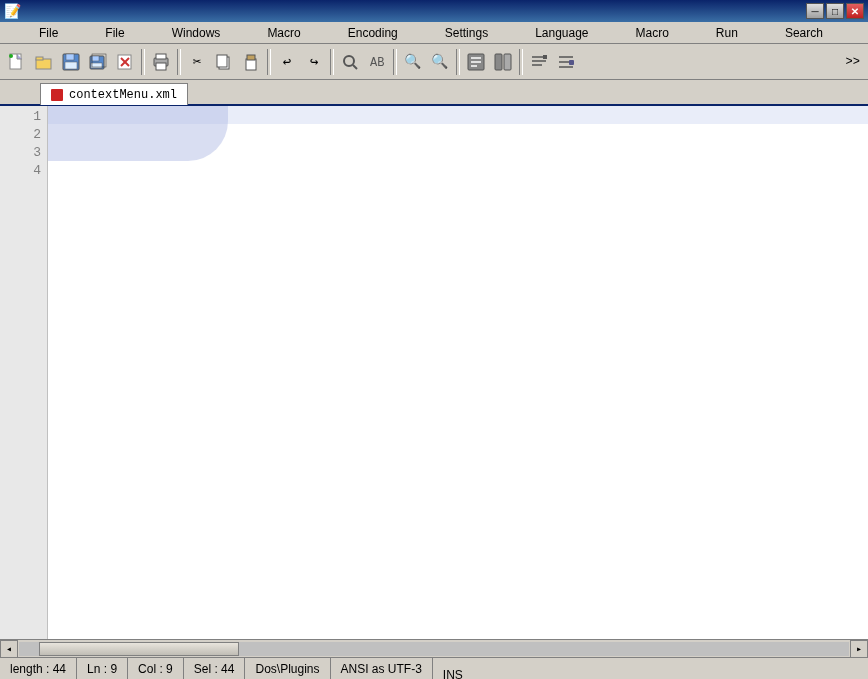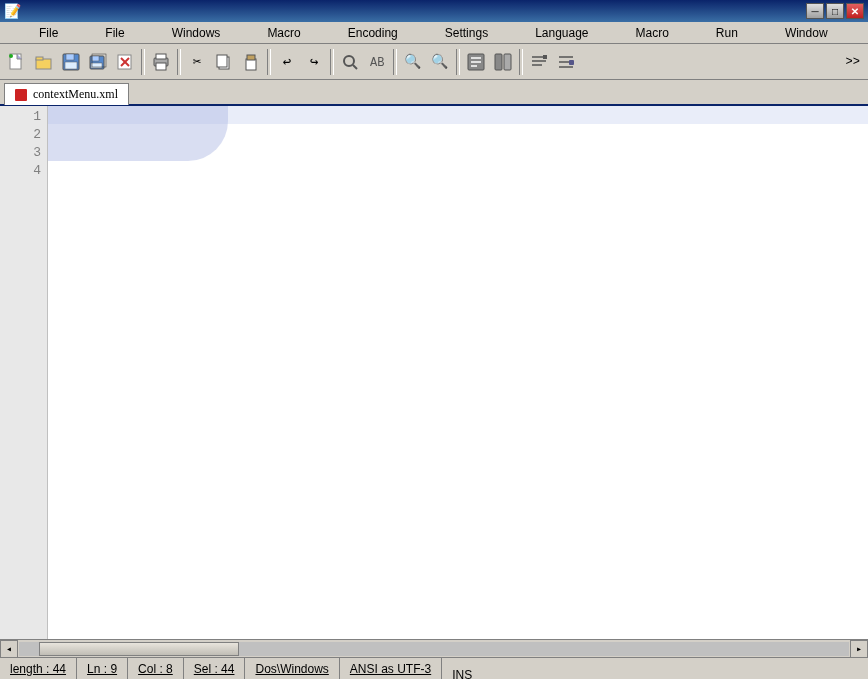--- a/index.html
+++ b/index.html
@@ -116,26 +116,27 @@
       align-items: flex-end;
       padding-left: 4px;
       border-bottom: 2px solid #0a246a;
     }
     .tab {
       background: #d4d0c8;
       border: 1px solid #808080;
       border-bottom: none;
       padding: 6px 10px;
       font-size: 12px;
-      font-family: Liberation Serif, serif;
+      font-family: Liberation Mono, monospace;
       cursor: pointer;
       display: flex;
       align-items: center;
       gap: 6px;
       height: 22px;
+      margin-left: 36px;
     }
     .tab.active {
       background: #ffffff;
       border-color: #808080;
       position: relative;
       bottom: -1px;
     }
     .tab-icon {
       width: 12px;
       height: 12px;
@@ -248,21 +249,20 @@
       font-family: Arial, sans-serif;
       font-size: 12px;
     }
     .status-section {
       padding: 0 10px;
       border-right: 1px solid #808080;
       height: 100%;
       display: flex;
       align-items: center;
       white-space: nowrap;
-      text-decoration: underline;
     }
     .status-section:last-child {
       border-right: none;
       margin-top: 12px;
     }
   </style>
 </head>
 <body>
 
 <div id="title-bar">
@@ -279,21 +279,21 @@
 <div id="menu-bar">
   <div class="menu-item">File</div>
   <div class="menu-item">File</div>
   <div class="menu-item">Windows</div>
   <div class="menu-item">Macro</div>
   <div class="menu-item">Encoding</div>
   <div class="menu-item">Settings</div>
   <div class="menu-item">Language</div>
   <div class="menu-item">Macro</div>
   <div class="menu-item">Run</div>
-  <div class="menu-item">Window</div>
+  <div class="menu-item">Search</div>
   <div class="menu-item">Notepad</div>
   <div class="menu-item">?</div>
   <div class="menu-item" style="margin-left:auto;">X</div>
 </div>
 
 <div id="toolbar">
 
   <div class="tool-btn" title="New">
     <svg width="18" height="18" viewBox="0 0 18 18">
         <rect x="2" y="1" width="11" height="15" fill="white" stroke="#888" stroke-width="1"></rect>
@@ -438,27 +438,27 @@
 </div>
 
 <div id="status-bar">
   <div class="status-section">
     <span>length : 44</span>
   </div>
   <div class="status-section">
     <span>Ln : 9</span>
   </div>
   <div class="status-section">
-    <span>Col : 8</span>
+    <span>Col : 9</span>
   </div>
   <div class="status-section">
     <span>Sel : 44</span>
   </div>
   <div class="status-section">
-    <span>Dos\Windows</span>
+    <span>Dos\Plugins</span>
   </div>
   <div class="status-section">
     <span>ANSI as UTF-3</span>
   </div>
   <div class="status-section">
     <span>INS</span>
   </div>
 </div>
 
 </body></html>

